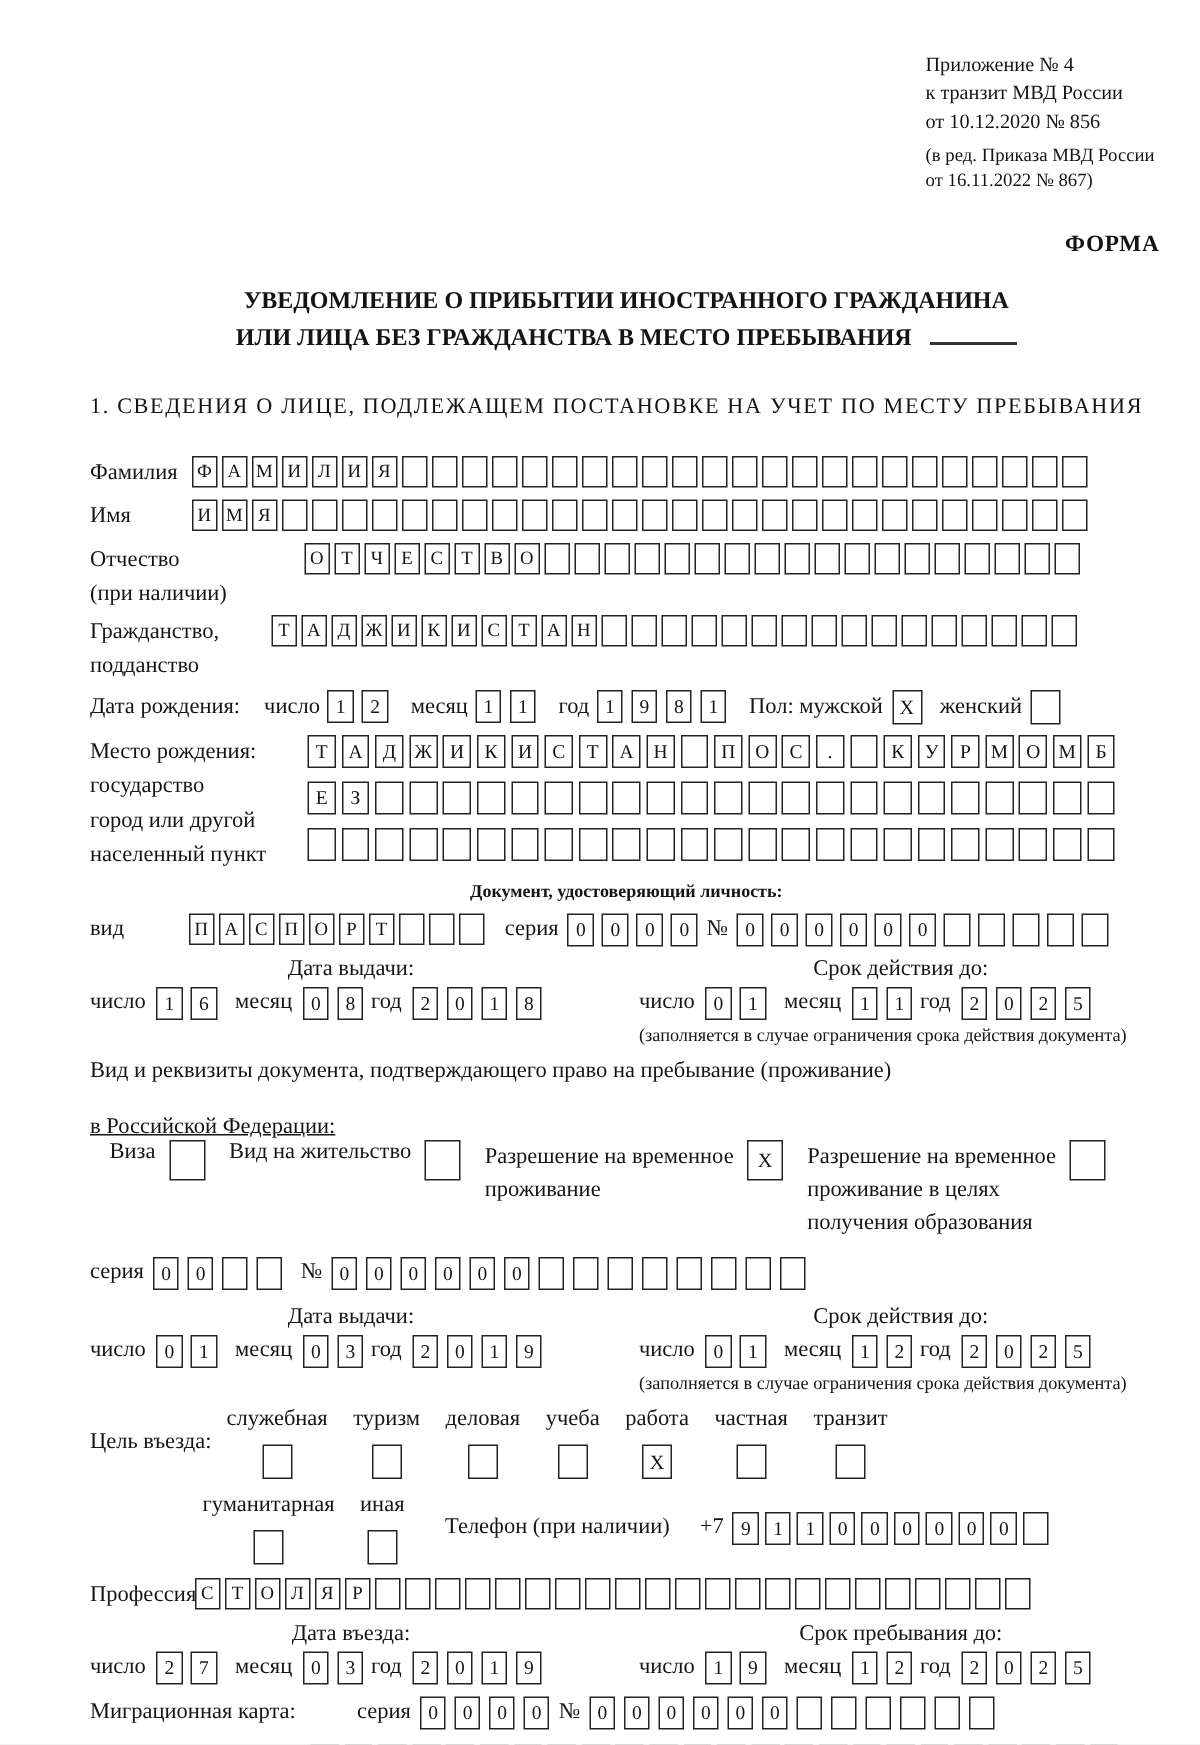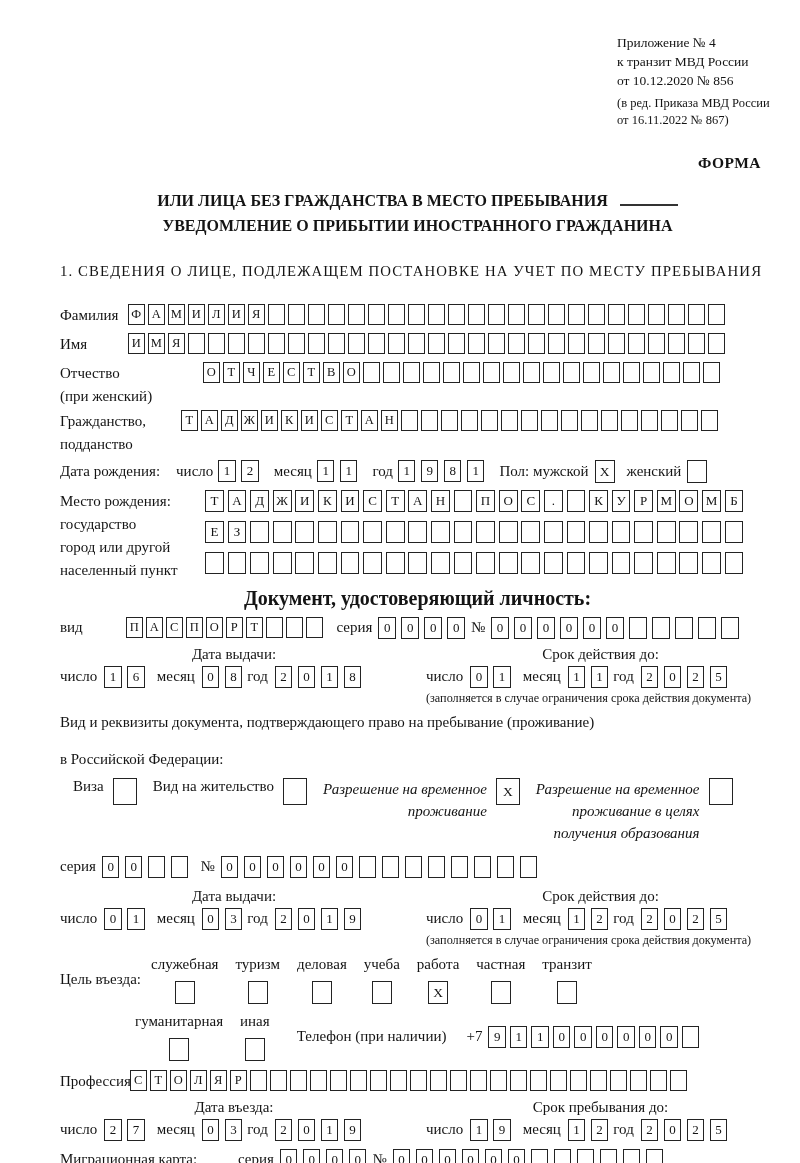--- a/index.html
+++ b/index.html
@@ -4,53 +4,53 @@
 <style>
   html,body{margin:0;padding:0;background:#e8e8e8;}
   .page{
     width:800px;height:1163px;box-sizing:border-box;margin:0 auto;
     background:#fff;color:#141414;position:relative;overflow:hidden;
     padding:34px 25px 16px 60px;
     font-family:"Liberation Serif","DejaVu Serif",serif;font-size:15px;
   }
   .appendix{margin-left:557px;font-size:13.5px;line-height:1.4;}
   .appendix .amend{font-size:12.5px;margin-top:4px;line-height:1.4;}
-  .forma{text-align:right;font-weight:bold;font-size:15.5px;letter-spacing:.5px;margin:24px 14px 16px 0;}
+  .forma{text-align:right;font-weight:bold;font-size:15.5px;letter-spacing:.5px;margin:24px 2px 16px 0;}
   .title{text-align:center;font-weight:bold;font-size:16px;line-height:1.6;margin-bottom:2px;}
   .uline{display:inline-block;width:58px;border-bottom:2.2px solid #333;height:14px;margin-left:12px;}
   .sec1{font-weight:normal;font-size:14.8px;letter-spacing:1.1px;margin:24px 0 24px 0;white-space:nowrap;}
   .frow{display:flex;align-items:flex-start;margin-bottom:7px;}
   .lb{flex:0 0 auto;line-height:22px;}
   .lines div{line-height:23px;}
   .cells{display:flex;gap:3.5px;flex:0 0 auto;}
   .cell{flex:0 0 auto;width:14.5px;height:19px;border:1.5px solid #232323;text-align:center;
         font-size:12.5px;line-height:19px;overflow:hidden;background:#fff;}
   .cells.wide{gap:3.8px;}
   .cells.wide .cell{width:16.8px;height:20px;line-height:20px;font-size:13px;}
   .cells.dt{gap:5.5px;}
   .cells.dt .cell{width:15.5px;height:20px;line-height:20px;font-size:13px;}
   .cbx{flex:0 0 auto;display:inline-block;width:18px;height:21px;border:1.6px solid #232323;
        text-align:center;line-height:21px;font-size:13.5px;background:#fff;}
   .cbx.big{width:22px;height:25px;line-height:25px;}
   .stack{display:flex;flex-direction:column;gap:9px;}
-  .doc-head{text-align:center;font-weight:bold;font-size:20px;margin:2px 0 7px 0;}
+  .doc-head{text-align:center;font-weight:bold;font-size:12px;margin:2px 0 7px 0;}
   .inl{display:flex;align-items:center;gap:6px;flex-wrap:nowrap;}
   .dcols{display:flex;margin-bottom:8px;}
   .dcol-l{width:348px;flex:0 0 auto;}
   .dcol-r{flex:1;margin-left:18px;}
   .dhead{text-align:center;margin-bottom:3px;}
   .dline{display:flex;align-items:center;gap:5px;}
   .dline .dl{margin-right:2px;}
   .grp{margin-right:9px;display:flex;align-items:center;gap:5px;}
   .note{font-size:12.2px;text-align:left;margin-top:3px;white-space:nowrap;}
   .res-l1{margin-bottom:20px;}
-  .res-l2{margin-bottom:10px;}
+  .res-l2{text-decoration:underline;}
   .visa-row{display:flex;align-items:flex-start;margin-bottom:12px;margin-left:13px;}
   .opt{display:flex;align-items:flex-start;gap:9px;margin-right:16px;}
-  .opt .olines{text-align:right;line-height:22px;font-style:italic;}
+  .opt .olines{text-align:left;line-height:22px;}
   .popt{display:flex;align-items:center;gap:8px;margin-right:11px;flex-direction:column;}
   .p2{margin-left:75px;}
   .stack.rep{gap:12px;}
 </style>
 </head>
 <body>
 
 <div class="page">
 
   <div class="appendix">
@@ -59,22 +59,22 @@
     <div>от 10.12.2020 № 856</div>
     <div class="amend">
       <div>(в ред. Приказа МВД России</div>
       <div>от 16.11.2022 № 867)</div>
     </div>
   </div>
 
   <div class="forma">ФОРМА</div>
 
   <div class="title">
+    <div>УВЕДОМЛЕНИЕ О ПРИБЫТИИ ИНОСТРАННОГО ГРАЖДАНИНА</div>
     <div><span>ИЛИ ЛИЦА БЕЗ ГРАЖДАНСТВА В МЕСТО ПРЕБЫВАНИЯ</span><span class="uline"></span></div>
-    <div>УВЕДОМЛЕНИЕ О ПРИБЫТИИ ИНОСТРАННОГО ГРАЖДАНИНА</div>
   </div>
 
   <div class="sec1">1. СВЕДЕНИЯ О ЛИЦЕ, ПОДЛЕЖАЩЕМ ПОСТАНОВКЕ НА УЧЕТ ПО МЕСТУ ПРЕБЫВАНИЯ</div>
 
   <div class="frow">
     <div class="lb" style="width:68px">Фамилия</div>
     <div class="cells">
         <span class="cell">Ф</span>
         <span class="cell">А</span>
         <span class="cell">М</span>
@@ -140,21 +140,21 @@
         <span class="cell"></span>
         <span class="cell"></span>
         <span class="cell"></span>
         <span class="cell"></span>
       </div>
   </div>
 
   <div class="frow" style="margin-bottom:2px">
     <div class="lb lines" style="width:143px">
       <div>Отчество</div>
-      <div>(при женский)</div>
+      <div>(при наличии)</div>
     </div>
     <div class="cells">
         <span class="cell">О</span>
         <span class="cell">Т</span>
         <span class="cell">Ч</span>
         <span class="cell">Е</span>
         <span class="cell">С</span>
         <span class="cell">Т</span>
         <span class="cell">В</span>
         <span class="cell">О</span>

